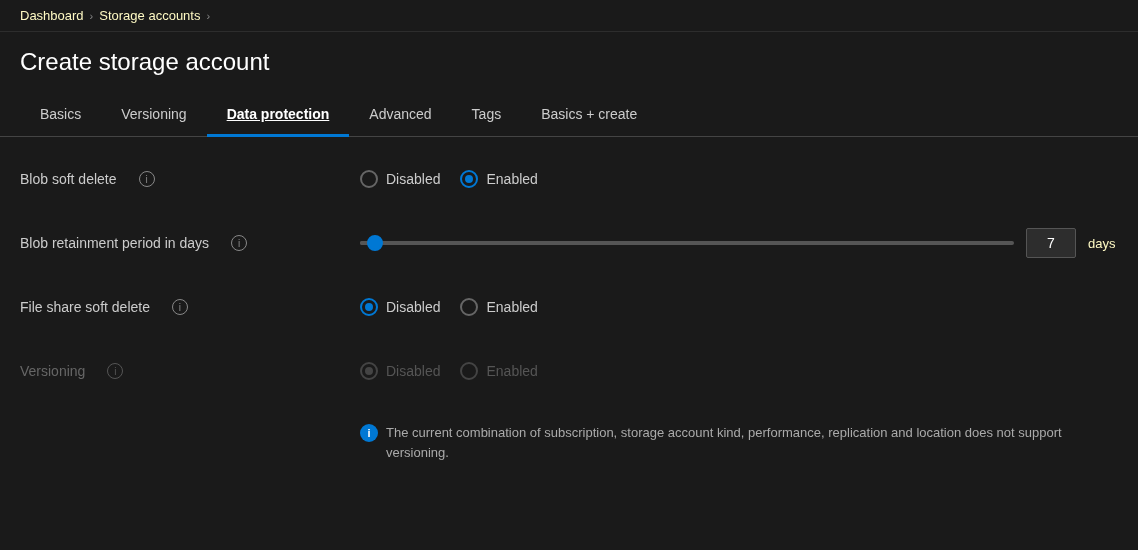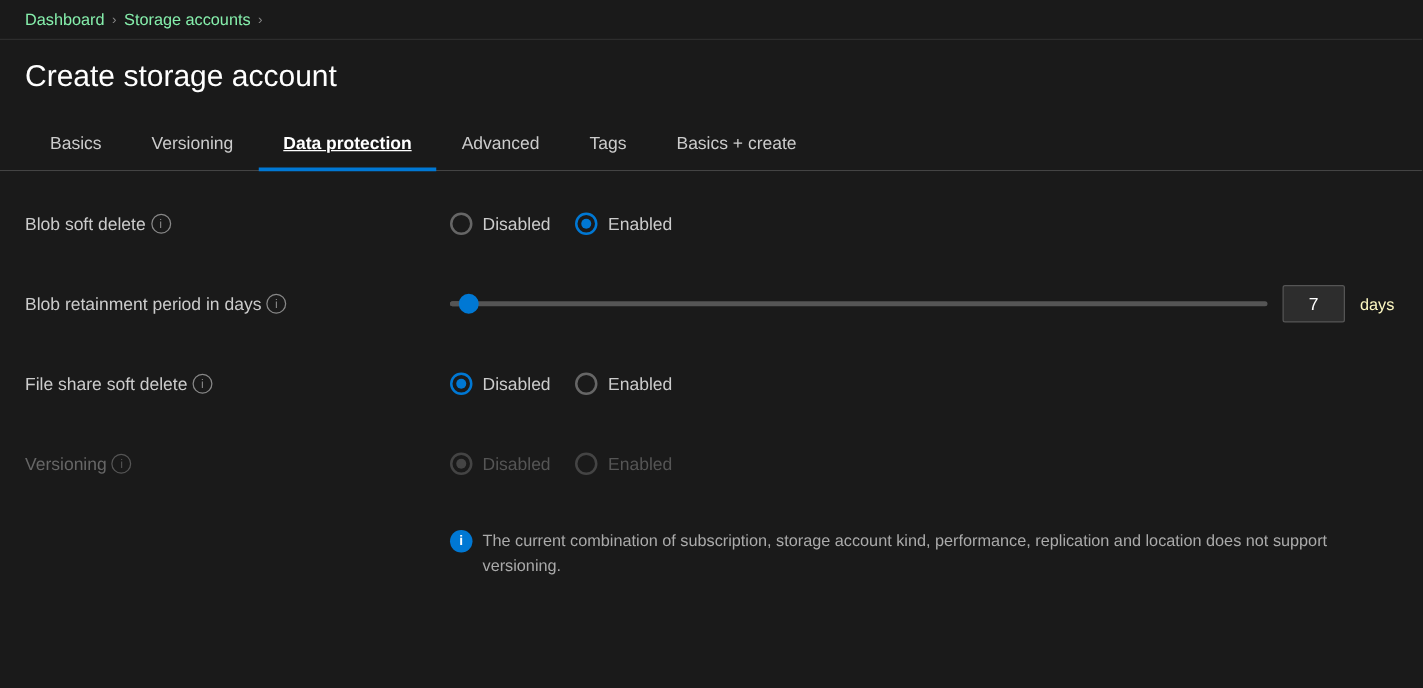--- a/index.html
+++ b/index.html
@@ -16,21 +16,21 @@
     .breadcrumb {
       padding: 8px 20px;
       font-size: 13px;
       display: flex;
       align-items: center;
       gap: 6px;
       color: #5aa0d9;
       border-bottom: 1px solid #2d2d2d;
     }
     .breadcrumb a {
-      color: #86efac;
+      color: #fef9c3;
       text-decoration: none;
       cursor: pointer;
     }
     .breadcrumb-chevron {
       color: #888;
       font-size: 11px;
     }
 
     .page-header {
       padding: 16px 20px 20px;
@@ -77,21 +77,21 @@
       align-items: center;
       margin-bottom: 28px;
       min-height: 36px;
     }
     .form-label {
       width: 340px;
       color: #cccccc;
       font-size: 14px;
       display: flex;
       align-items: center;
-      gap: 4px;
+      gap: 22px;
     }
     .form-label.disabled-label {
       color: #666;
     }
     .info-icon {
       display: inline-flex;
       align-items: center;
       justify-content: center;
       width: 16px;
       height: 16px;

